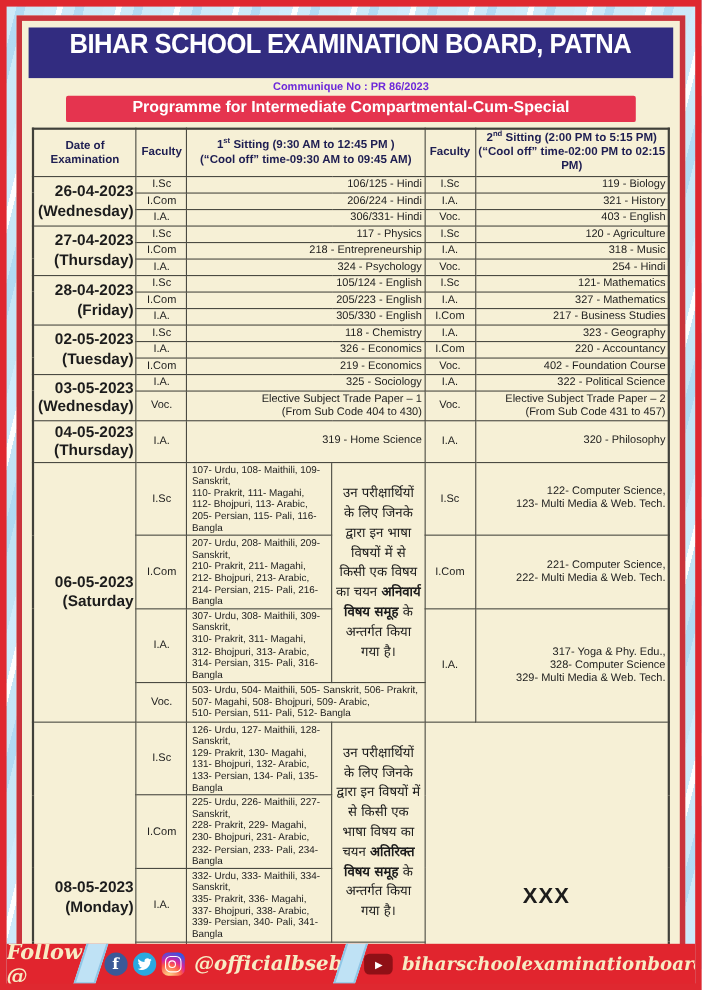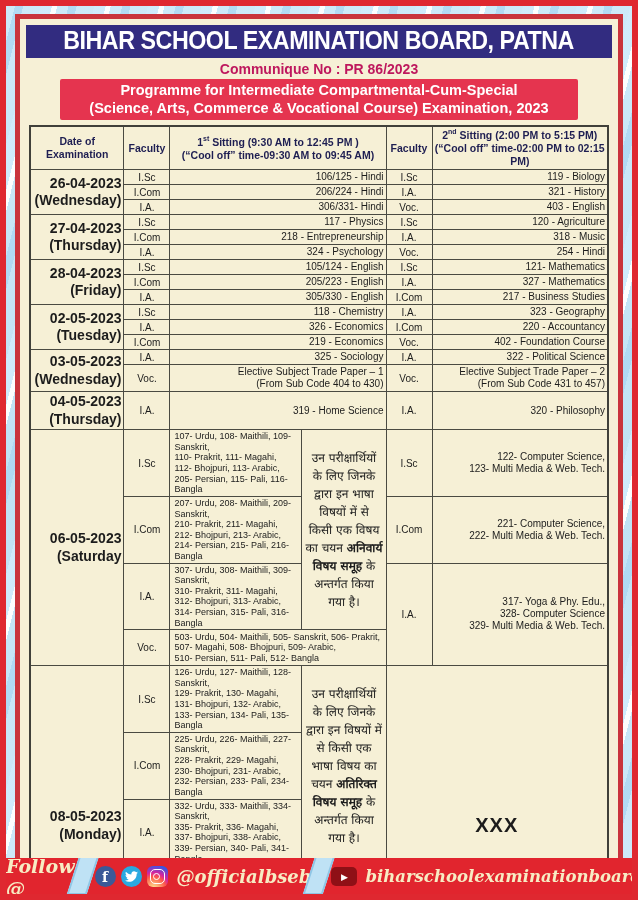--- a/index.html
+++ b/index.html
@@ -19,27 +19,27 @@
   }
   .edge{position:absolute;inset:0;border:6px solid #df2830;pointer-events:none;z-index:40;}
 
   .panel{
     position:absolute;left:15px;top:14px;width:598px;
     border:5px solid #c9343c;background:#f6f0d6;
     box-sizing:content-box;z-index:5;
   }
   .title-bar{
     margin:6px 6px 2px 6px;background:#322c80;color:#ffffff;
-    text-align:center;height:33px;line-height:31px;
+    text-align:center;height:46px;line-height:31px;
     font-weight:bold;font-size:25px;letter-spacing:-.5px;
     white-space:nowrap;overflow:hidden;
   }
   .title-bar span{display:inline-block;transform:scaleX(.93);transform-origin:center;}
   .communique{
-    text-align:center;color:#be185d;font-weight:bold;font-size:14px;
+    text-align:center;color:#6d28d9;font-weight:bold;font-size:10px;
     padding:1px 0 2px 0;
   }
   .banner{
     margin:0 40px 5px 40px;background:#e5344f;color:#fff;
     font-weight:bold;font-size:14.5px;text-align:center;
     padding:3px 14px;line-height:1.22;border-radius:2px;
   }
 
   table.sched{border-collapse:collapse;margin:0 auto;width:578px;table-layout:fixed;
     border:2px solid #40403a;}
@@ -86,21 +86,20 @@
 </head>
 <body>
 
 <div class="panel">
   <div class="title-bar">
     <span>BIHAR SCHOOL EXAMINATION BOARD, PATNA</span>
   </div>
   <div class="communique">Communique No  :  PR 86/2023</div>
   <div class="banner">
     <div>Programme for Intermediate Compartmental-Cum-Special</div>
-    <div>(Science, Arts, Commerce &amp; Vocational Course) Examination, 2023</div>
   </div>
 
   <table class="sched">
     <colgroup>
         <col class="c-date">
         <col class="c-fac">
         <col class="c-sub1">
         <col class="c-note">
         <col class="c-fac">
         <col class="c-sub2">

